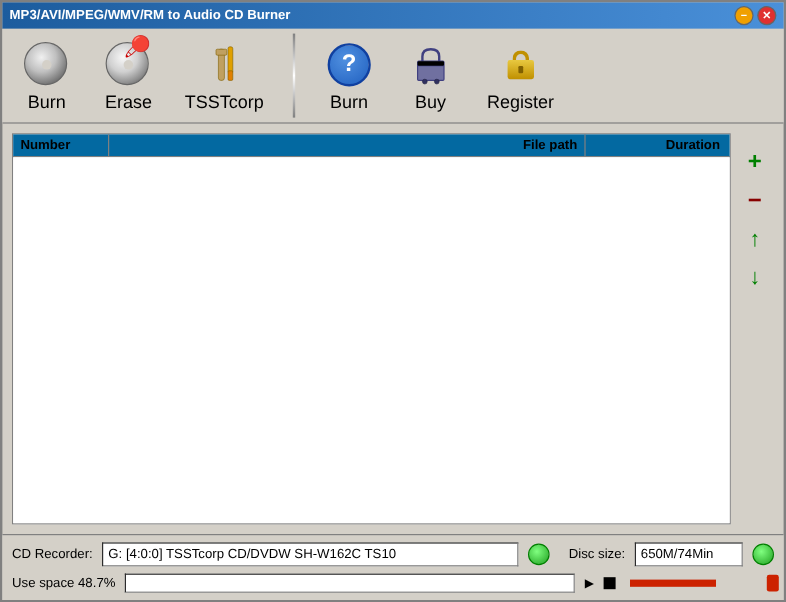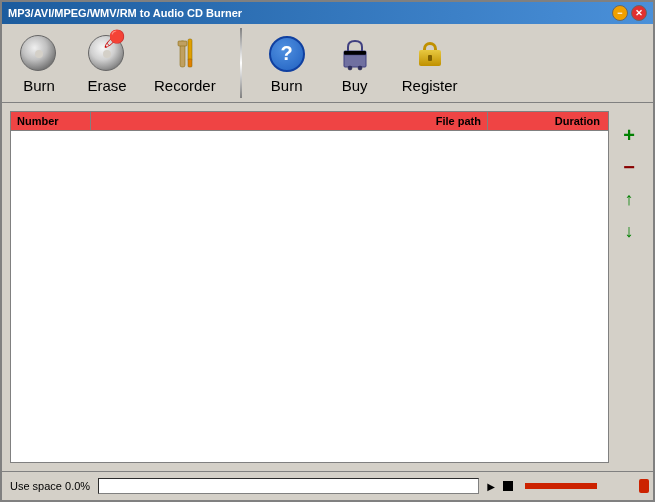--- a/index.html
+++ b/index.html
@@ -140,21 +140,21 @@
     }
     .file-list-container {
       flex: 1;
       border: 1px solid #808080;
       background: white;
       display: flex;
       flex-direction: column;
     }
     .list-header {
       display: flex;
-      background: #ef4444;
+      background: #0369a1;
       border-bottom: 1px solid #808080;
     }
     .list-header-cell {
       padding: 3px 6px;
       font-size: 11px;
       font-weight: bold;
       border-right: 1px solid #808080;
     }
     .col-number { width: 80px; }
     .col-filepath { flex: 1; text-align: right; }
@@ -295,21 +295,21 @@
         <div class="toolbar-btn-icon">
           <svg width="38" height="38" viewBox="0 0 38 38">
 
             <rect x="14" y="6" width="5" height="26" rx="2" fill="#c0a060" stroke="#806000" stroke-width="0.5"></rect>
             <rect x="12" y="6" width="9" height="5" rx="1" fill="#c0a060" stroke="#806000" stroke-width="0.5"></rect>
 
             <rect x="22" y="4" width="4" height="22" rx="1.5" fill="#e0a000" stroke="#806000" stroke-width="0.5"></rect>
             <rect x="22" y="24" width="4" height="8" rx="1" fill="#e08000" stroke="#806000" stroke-width="0.5"></rect>
           </svg>
         </div>
-        <span class="toolbar-btn-label">Recorder</span>
+        <span class="toolbar-btn-label">TSSTcorp</span>
       </div>
     </div>
 
     <div class="toolbar-separator"></div>
 
     <div class="toolbar-group">
 
       <div class="toolbar-btn">
         <div class="toolbar-btn-icon">
           <div class="help-circle">?</div>
@@ -368,23 +368,35 @@
         <span>↑</span>
       </div>
       <div class="side-btn" style="color:#008000;font-size:18px;">
         <span>↓</span>
       </div>
     </div>
   </div>
 
   <div class="status-bar">
 
+    <div class="status-row1">
+      <span class="status-label">CD Recorder:</span>
+      <div class="status-input">
+        <span>G: [4:0:0] TSSTcorp CD/DVDW SH-W162C TS10</span>
+      </div>
+      <div class="status-green-btn"></div>
+      <span class="status-label" style="margin-left:8px;">Disc size:</span>
+      <div class="status-input" style="min-width:80px;max-width:90px;">
+        <span>650M/74Min</span>
+      </div>
+      <div class="status-green-btn"></div>
+    </div>
 
     <div class="status-row2">
-      <span class="progress-label">Use space 0.0%</span>
+      <span class="progress-label">Use space 48.7%</span>
       <div class="progress-bar-container"></div>
       <div class="play-btn">▶</div>
       <div class="stop-btn"></div>
       <div class="progress-slider">
         <div style="position:absolute;right:-4px;top:-4px;width:10px;height:14px;background:#cc2200;border-radius:2px;"></div>
       </div>
     </div>
   </div>
 </div>
 

